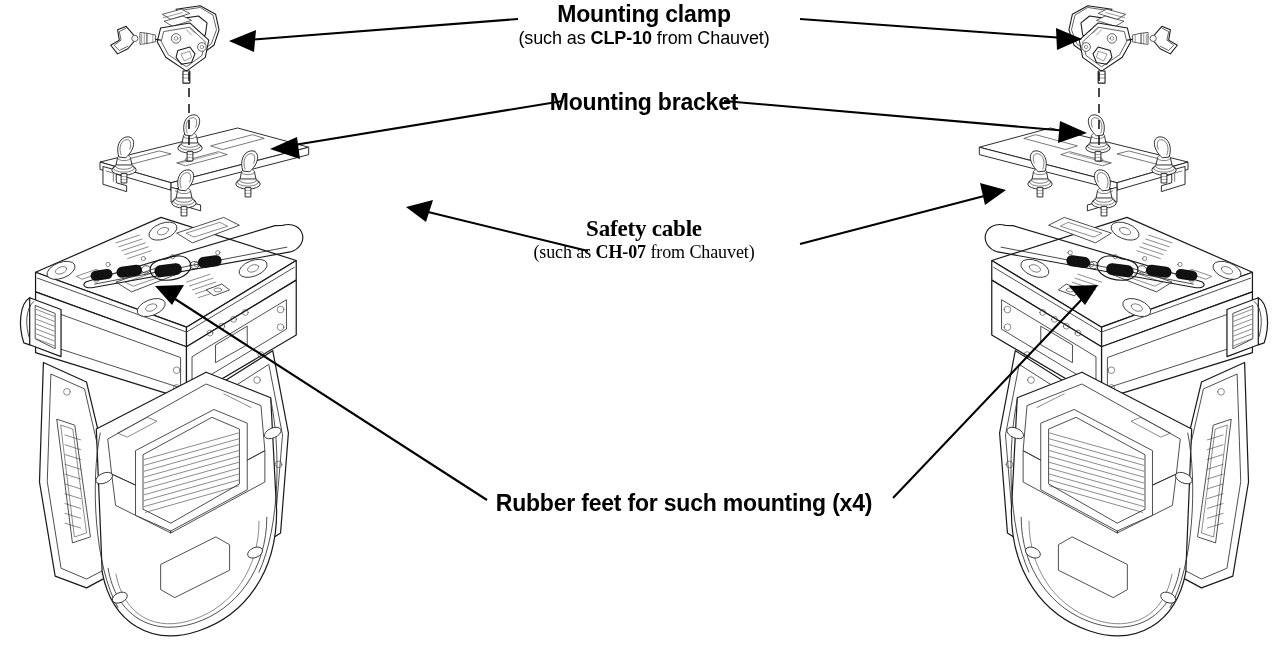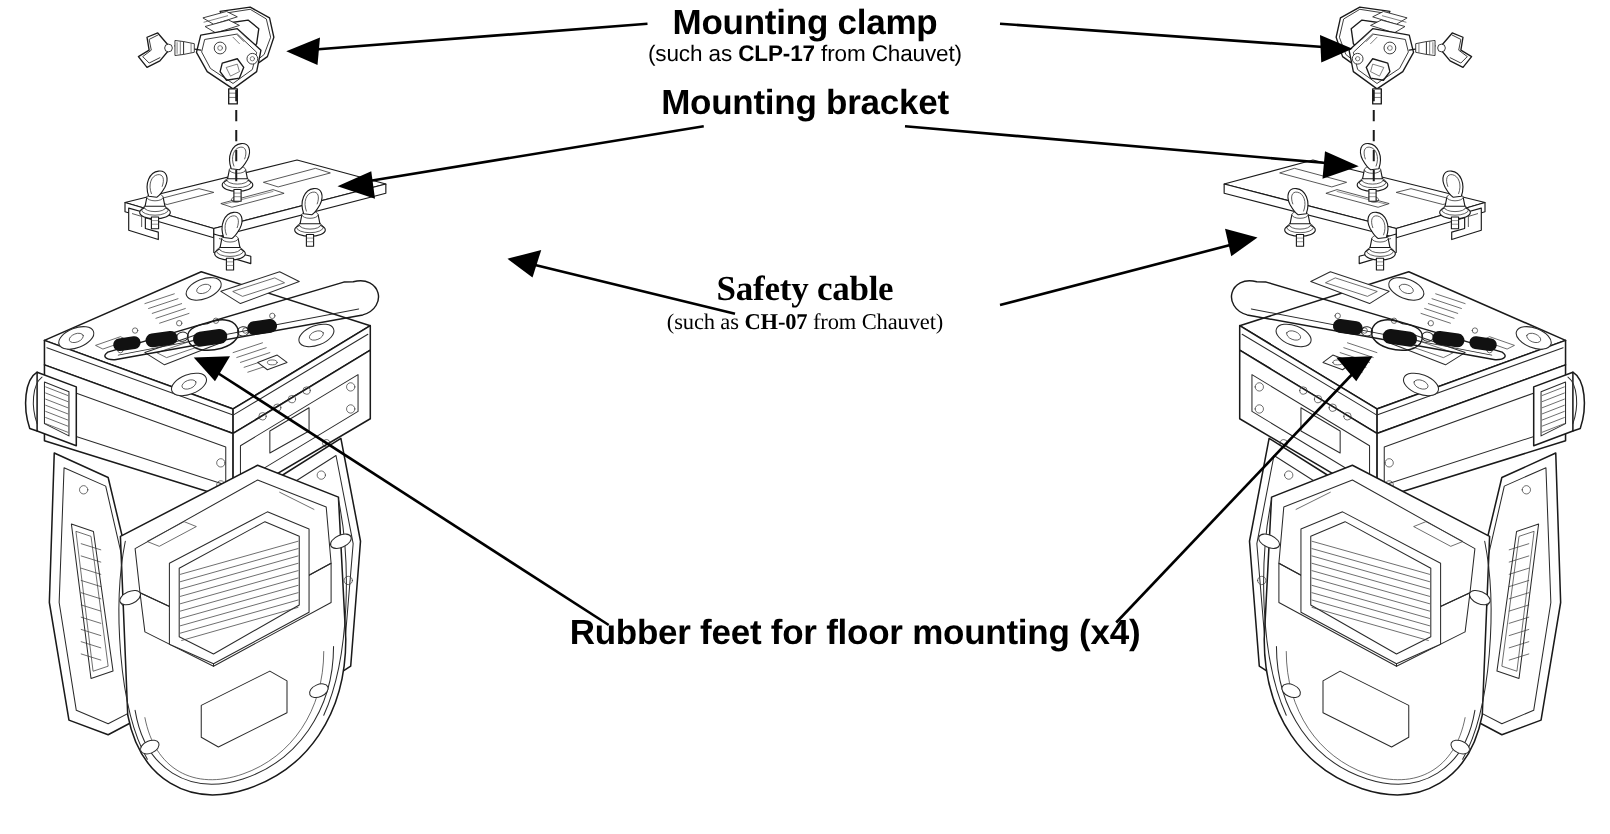--- a/index.html
+++ b/index.html
@@ -38,34 +38,34 @@
 
   
   .callout {
     position: absolute;
     text-align: center;
     color: #000000;
     line-height: 1.12;
     white-space: nowrap;
   }
   .callout .title {
-    font-size: 28px;
+    font-size: 23px;
     font-weight: bold;
     letter-spacing: -0.2px;
   }
   .callout .sub {
     font-size: 18px;
     font-weight: normal;
     letter-spacing: -0.1px;
     white-space: normal;
   }
   .callout .sub b { font-weight: bold; }
 
   #callout-mounting-clamp { left: 394px; top: 2px;  width: 500px; }
-  #callout-mounting-bracket { left: 444px; top: 66px; width: 400px; }
+  #callout-mounting-bracket { left: 444px; top: 90px; width: 400px; }
   #callout-safety-cable { left: 524px; top: 216px; width: 240px; font-family: Liberation Serif, serif; }
   #callout-rubber-feet { left: 434px; top: 490px; width: 500px; }
   #callout-safety-cable .sub { line-height: 1.14; }
   #callout-rubber-feet .title { line-height: 1.16; white-space: normal; }
 </style>
 </head>
 <body>
 
 <div id="diagram-root">
 
@@ -397,29 +397,29 @@
     </g>
 
     <g>
       <path class="leader" d="M893 498 L1084 297"></path>
       <path class="arrow" d="M1098 285 L1069 286 L1085 305 Z"></path>
     </g>
   </svg>
 
   <div class="callout" id="callout-mounting-clamp">
     <div class="title">Mounting clamp</div>
-    <div class="sub"><span>(such as </span><b>CLP-17</b><span> from Chauvet)</span></div>
+    <div class="sub"><span>(such as </span><b>CLP-10</b><span> from Chauvet)</span></div>
   </div>
 
   <div class="callout" id="callout-mounting-bracket">
     <div class="title">Mounting bracket</div>
   </div>
 
   <div class="callout" id="callout-safety-cable">
     <div class="title">Safety cable</div>
     <div class="sub"><span>(such as </span><b>CH-07</b><span> from Chauvet)</span></div>
   </div>
 
   <div class="callout" id="callout-rubber-feet">
-    <div class="title">Rubber feet for floor mounting (x4)</div>
+    <div class="title">Rubber feet for such mounting (x4)</div>
   </div>
 
 </div>
 
 </body></html>

